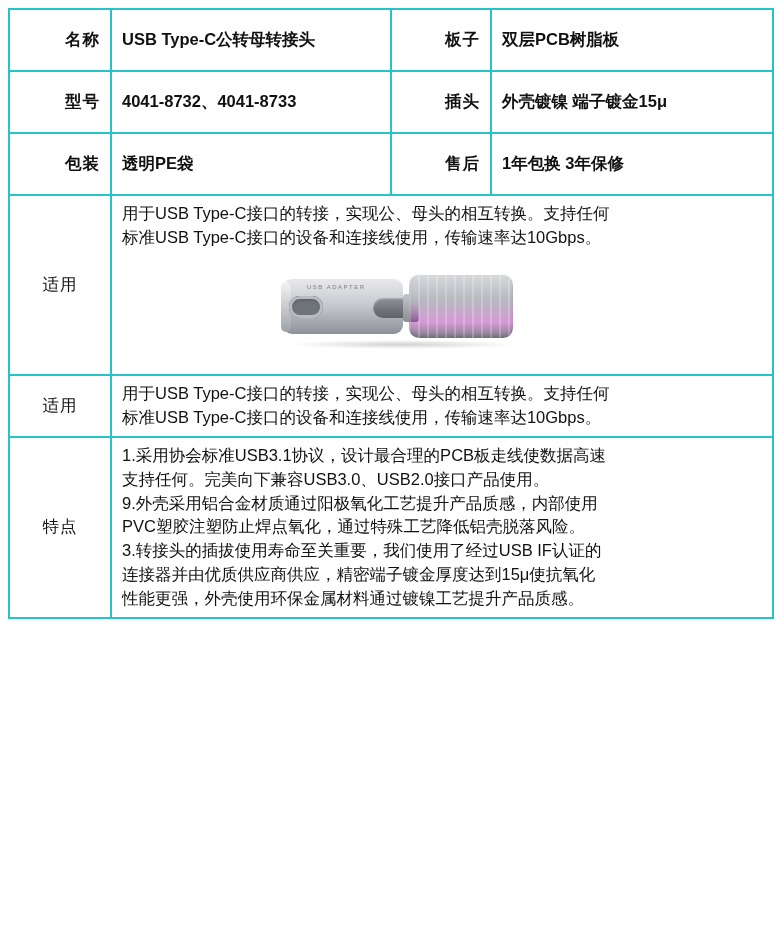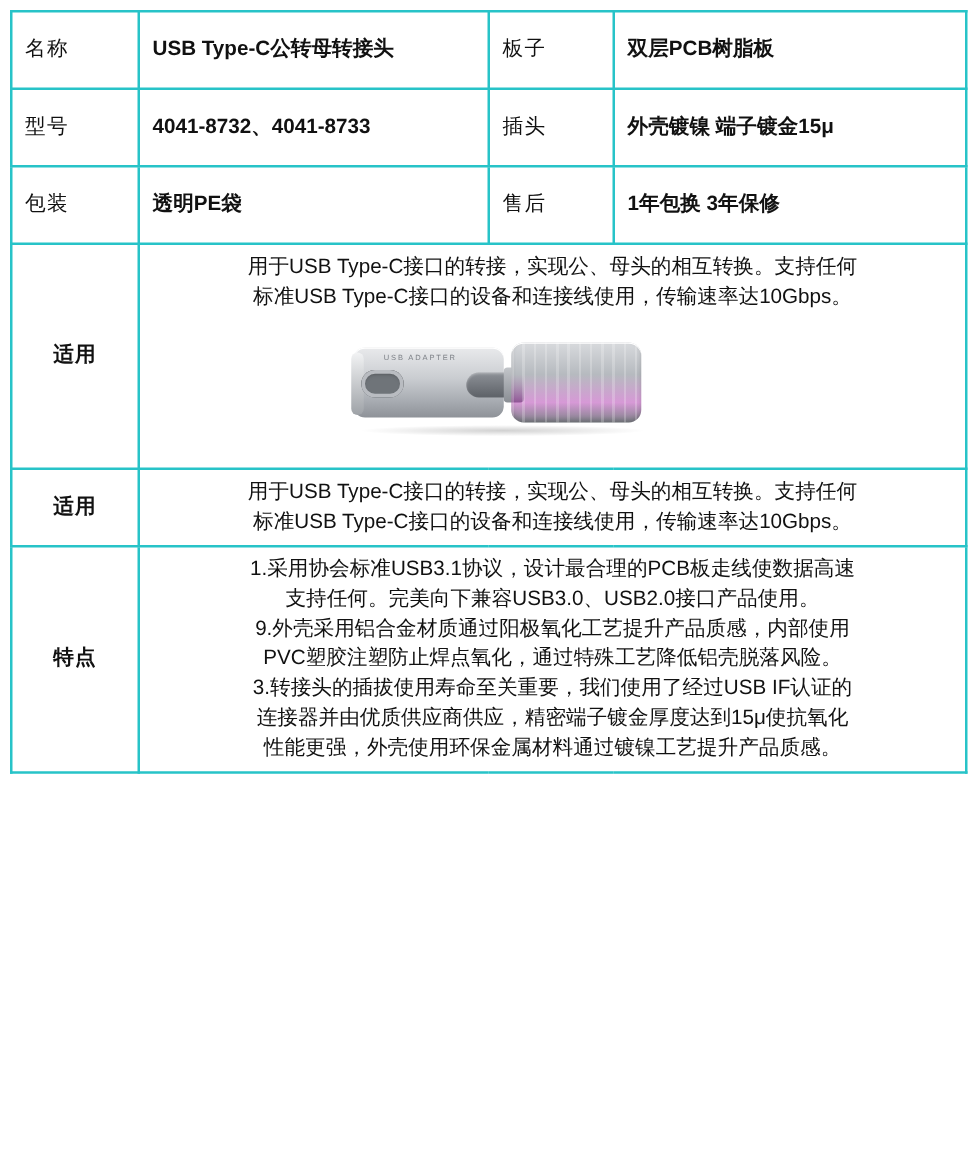--- a/index.html
+++ b/index.html
@@ -27,55 +27,54 @@
   }
   table.spec td {
     border: 2px solid #27c3c8;
     vertical-align: middle;
     padding: 6px 10px;
     font-size: 16.5px;
     color: #111111;
     line-height: 1.45;
   }
   td.label {
-    font-weight: normal;
+    font-weight: bold;
     font-size: 20px;
-    text-align: left;
+    text-align: right;
     letter-spacing: 1px;
     color: #000000;
   }
   td.value {
     font-size: 17px;
     color: #161616;
     font-weight: bold;
   }
   
   col.c1 { width: 102px; }
   col.c2 { width: 280px; }
   col.c3 { width: 100px; }
   col.c4 { width: 282px; }
 
   .row-tall td { height: 48px; }
 
   td.block-label {
-    font-weight: bold;
+    font-weight: normal;
     font-size: 20px;
     text-align: center;
     vertical-align: middle;
     letter-spacing: 1px;
   }
   td.block-text {
     font-size: 17px;
     line-height: 1.85;
     padding: 12px 14px 12px 16px;
     color: #121212;
   }
   td.block-text p {
     margin: 0;
-    text-align: center;
   }
   .product-figure {
     height: 118px;
     position: relative;
   }
   
   .adapter {
     position: absolute;
     left: 50%;
     top: 6px;

